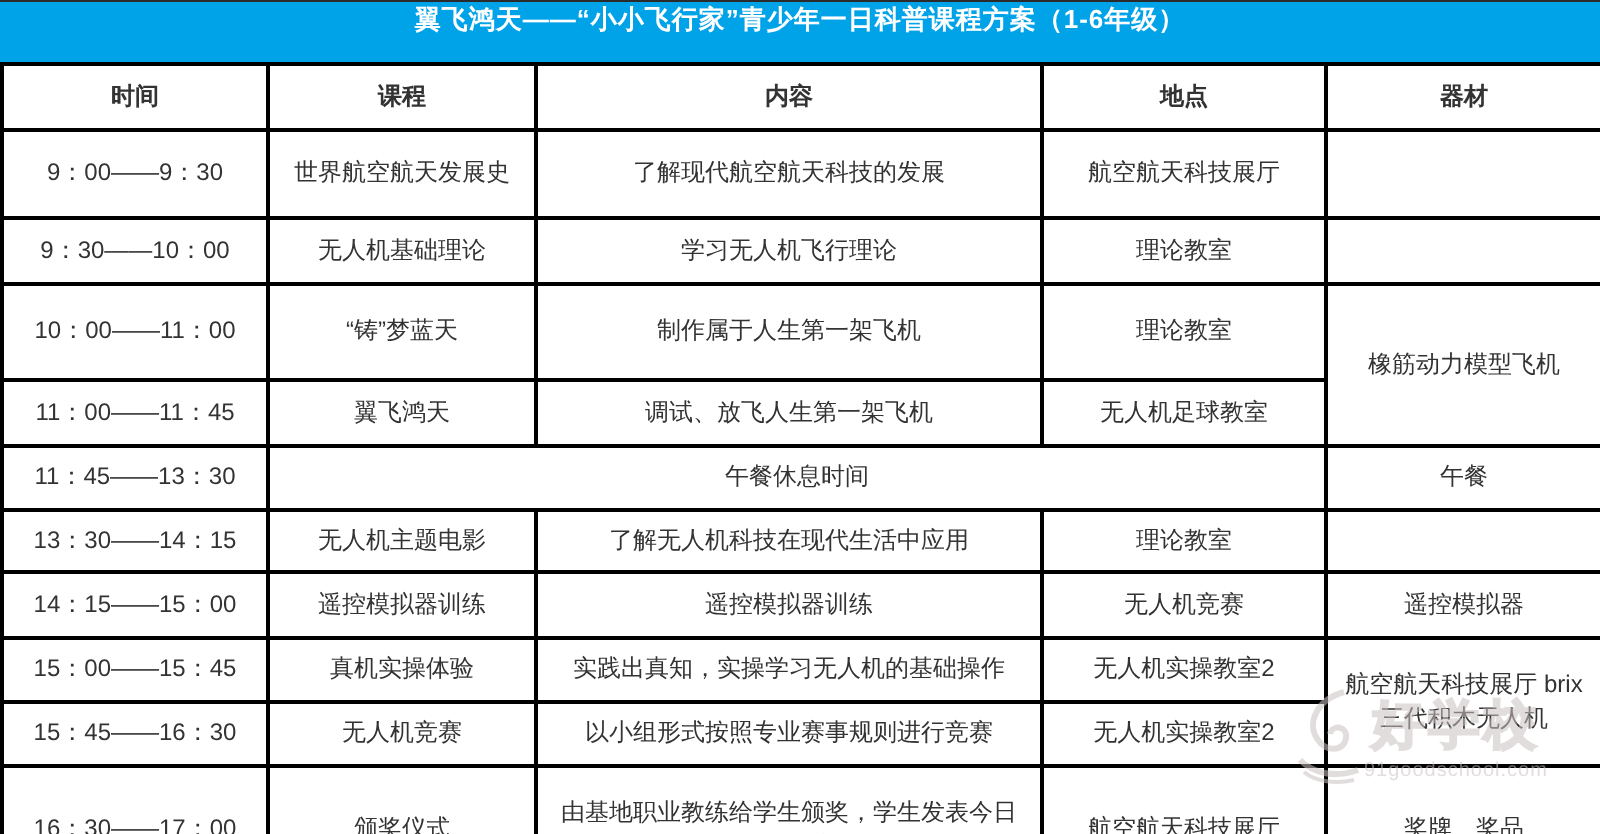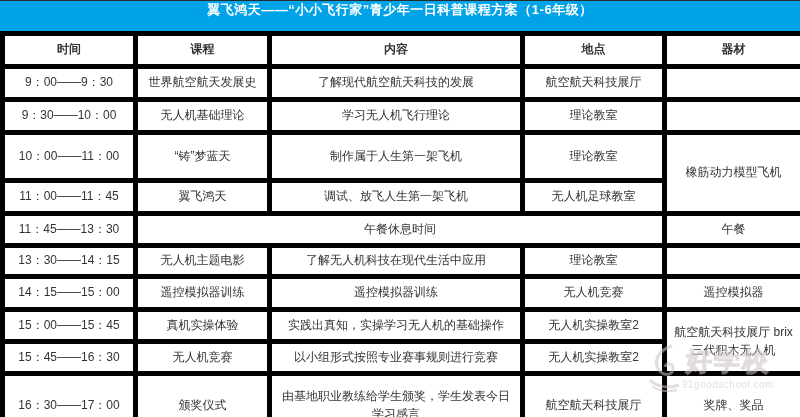--- a/index.html
+++ b/index.html
@@ -5,21 +5,21 @@
   html,body{margin:0;padding:0;background:#ffffff;}
   body{width:800px;height:417px;font-family:"Liberation Sans","DejaVu Sans",sans-serif;}
   .sheet{position:relative;width:800px;height:417px;overflow:hidden;background:#ffffff;}
   .title-bar{
     height:31px;background:#00a2e8;border-top:1px solid #2b2b2b;box-sizing:border-box;
     display:flex;align-items:flex-start;justify-content:center;
   }
   .title-bar span{color:#ffffff;font-size:13px;font-weight:bold;letter-spacing:0.5px;}
   table.schedule{border-collapse:collapse;table-layout:fixed;width:800px;}
   .schedule th,.schedule td{
-    border:5px solid #000000;text-align:center;vertical-align:middle;
+    border:2px solid #000000;text-align:center;vertical-align:middle;
     font-size:12px;color:#333333;padding:1px 6px;line-height:1.45;
     overflow:hidden;word-break:break-word;
   }
   .schedule th{font-weight:bold;background:#ffffff;}
   .time-cell{white-space:nowrap;}
   .watermark{
     position:absolute;left:646px;top:342px;width:154px;display:flex;align-items:center;
     opacity:0.55;pointer-events:none;z-index:3;
   }
   .wm-textwrap{display:flex;flex-direction:column;align-items:center;margin-left:2px;}
@@ -49,21 +49,21 @@
     <thead>
       <tr style="height:33px">
         <th>时间</th>
         <th>课程</th>
         <th>内容</th>
         <th>地点</th>
         <th>器材</th>
       </tr>
     </thead>
     <tbody>
-      <tr style="height:33px">
+      <tr style="height:44px">
         <td class="time-cell">9：00——9：30</td>
         <td>世界航空航天发展史</td>
         <td>了解现代航空航天科技的发展</td>
         <td>航空航天科技展厅</td>
         <td></td>
       </tr>
       <tr style="height:33px">
         <td class="time-cell">9：30——10：00</td>
         <td>无人机基础理论</td>
         <td>学习无人机飞行理论</td>

